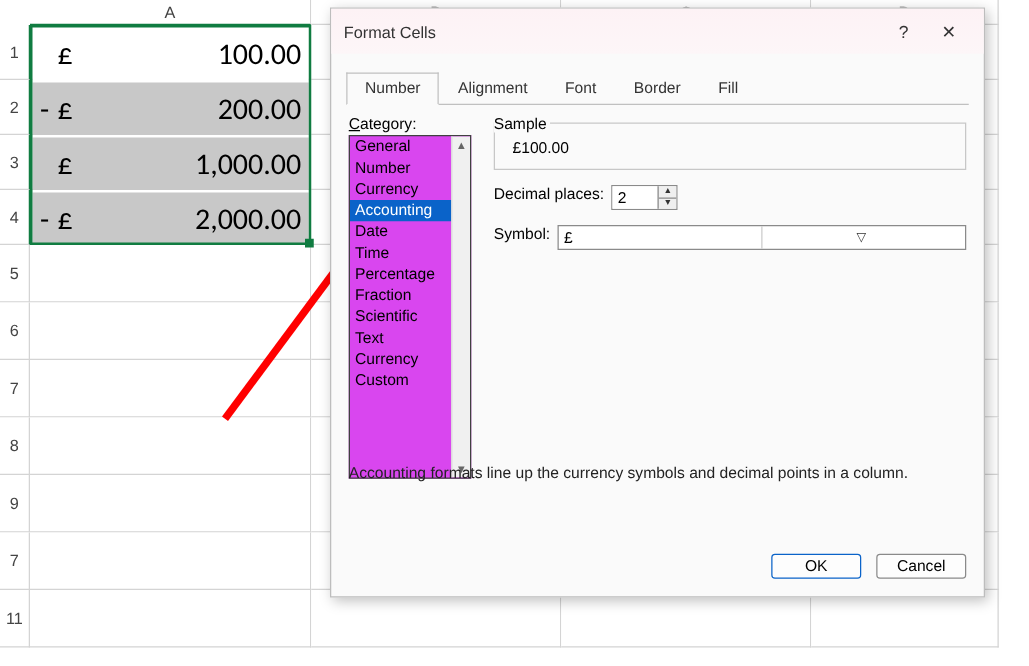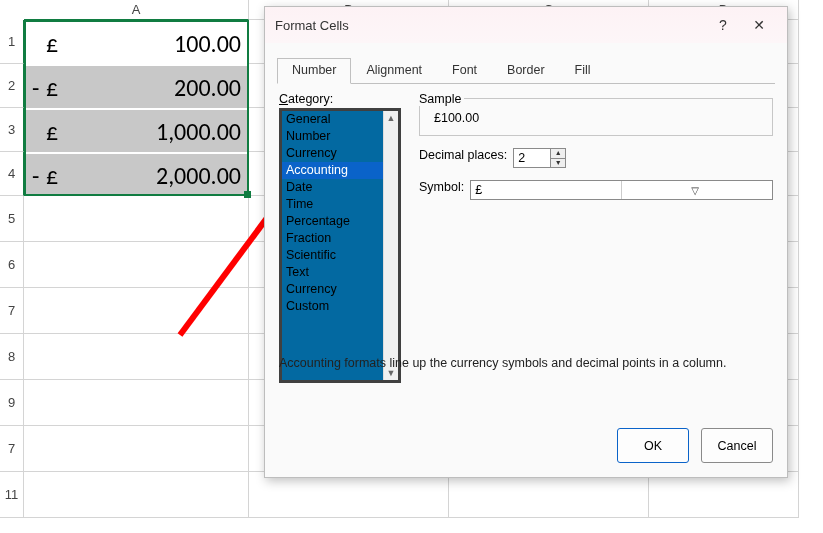--- a/index.html
+++ b/index.html
@@ -156,26 +156,26 @@
     border-top: 1px solid #c0c0c0;
   }
 
   .body {
     flex:1;
     padding: 8px 14px 6px 14px;
     display:flex;
     gap: 18px;
     position: relative;
   }
-  .cat-col { width: 122px; display:flex; flex-direction:column; }
+  .cat-col { width: 98px; display:flex; flex-direction:column; }
   .cat-label { font-size:12.5px; margin-bottom:2px; }
   .cat-label u{ text-decoration: underline; }
   .cat-list {
-    border:3px solid #404040;
-    background:#0369a1;
+    border:1px solid #404040;
+    background:#d946ef;
     height: 275px;
     position: relative;
     font-size: 12.5px;
     overflow: hidden;
   }
   .cat-items { padding:0; margin:0; list-style:none;}
   .cat-items li {
     padding: 0 4px;
     line-height: 17px;
     height: 17px;
@@ -249,21 +249,21 @@
     left:14px; bottom:58px;
     font-size:12.5px;
     color:#222;
   }
 
   .dlg-buttons{
     display:flex; justify-content:flex-end; gap:12px;
     padding: 0 14px 14px 0;
   }
   .dlg-buttons button{
-    width:72px; height:35px;
+    width:72px; height:20px;
     font-size:12.5px;
     background:#fdfdfd;
     border:1px solid #8a8a8a;
     border-radius:3px;
     cursor:pointer;
   }
   .dlg-buttons button.primary{
     border-color:#0a63c9;
   }
 

